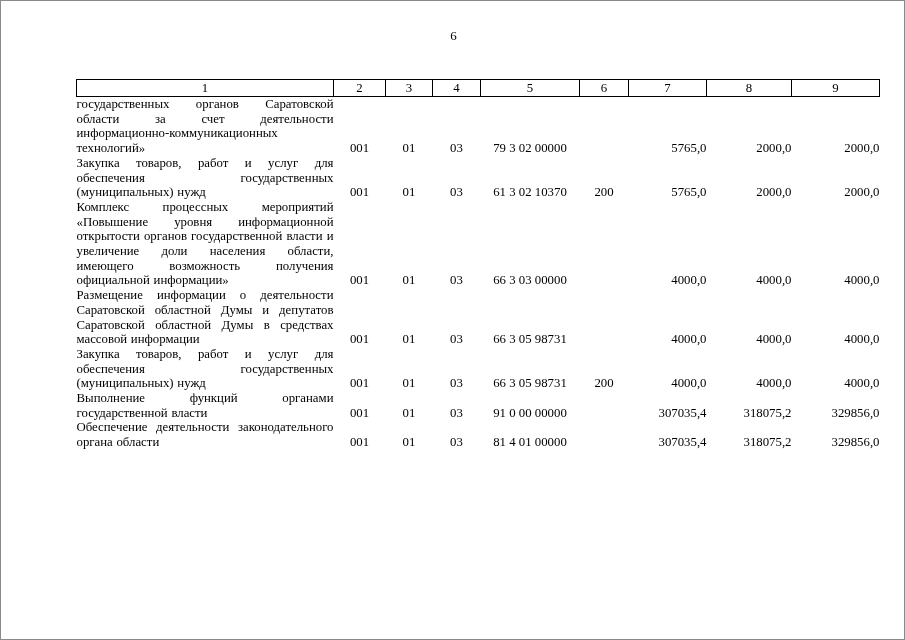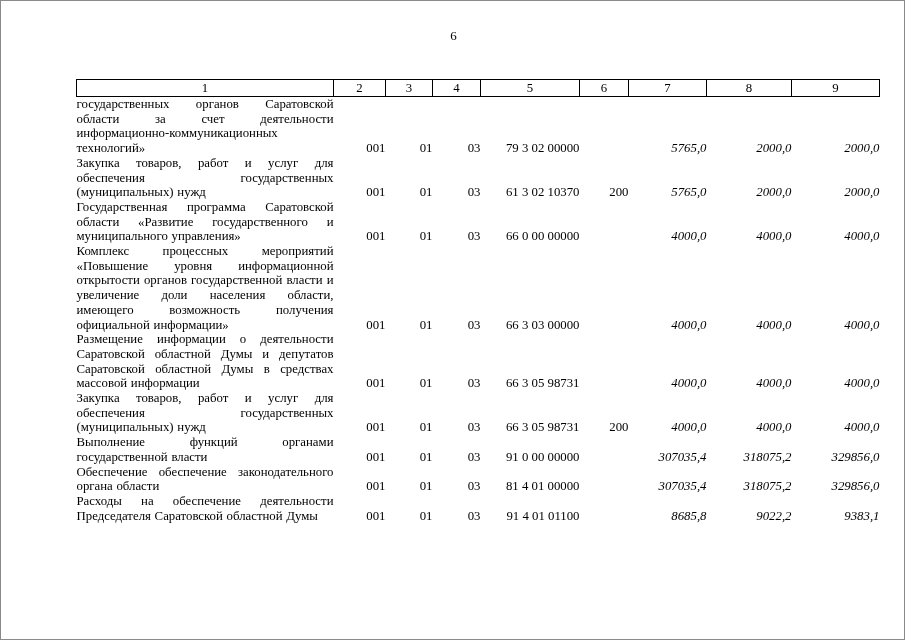--- a/index.html
+++ b/index.html
@@ -47,22 +47,22 @@
   }
   td.name {
     text-align: justify;
     vertical-align: top;
     padding-left: 7px;
     padding-right: 5px;
     hyphens: auto;
     -webkit-hyphens: auto;
     word-spacing: 0.5px;
   }
-  td.center { text-align: right; }
-  td.amount { text-align: right; padding-right: 13px; font-style: italic; }
+  td.center { text-align: center; }
+  td.amount { text-align: right; padding-right: 13px; }
 </style>
 </head>
 <body>
 
 <div class="page">
   <div class="page-number">6</div>
 
   <table class="budget">
     <colgroup>
       <col style="width:257px">
@@ -105,31 +105,20 @@
         <td class="center">001</td>
         <td class="center">01</td>
         <td class="center">03</td>
         <td class="center">61 3 02 10370</td>
         <td class="center">200</td>
         <td class="amount">5765,0</td>
         <td class="amount">2000,0</td>
         <td class="amount">2000,0</td>
       </tr>
       <tr>
-        <td class="name" lang="ru">Государственная программа Саратовской области «Развитие государственного и муниципального управления»</td>
-        <td class="center">001</td>
-        <td class="center">01</td>
-        <td class="center">03</td>
-        <td class="center">66 0 00 00000</td>
-        <td class="center"></td>
-        <td class="amount">4000,0</td>
-        <td class="amount">4000,0</td>
-        <td class="amount">4000,0</td>
-      </tr>
-      <tr>
         <td class="name" lang="ru">Комплекс процессных мероприятий «Повышение уровня информационной открытости органов государственной власти и увеличение доли населения области, имеющего возможность получения официальной информации»</td>
         <td class="center">001</td>
         <td class="center">01</td>
         <td class="center">03</td>
         <td class="center">66 3 03 00000</td>
         <td class="center"></td>
         <td class="amount">4000,0</td>
         <td class="amount">4000,0</td>
         <td class="amount">4000,0</td>
       </tr>
@@ -160,36 +149,25 @@
         <td class="center">001</td>
         <td class="center">01</td>
         <td class="center">03</td>
         <td class="center">91 0 00 00000</td>
         <td class="center"></td>
         <td class="amount">307035,4</td>
         <td class="amount">318075,2</td>
         <td class="amount">329856,0</td>
       </tr>
       <tr>
-        <td class="name" lang="ru">Обеспечение обеспечение законодательного органа области</td>
+        <td class="name" lang="ru">Обеспечение деятельности законодательного органа области</td>
         <td class="center">001</td>
         <td class="center">01</td>
         <td class="center">03</td>
         <td class="center">81 4 01 00000</td>
         <td class="center"></td>
         <td class="amount">307035,4</td>
         <td class="amount">318075,2</td>
         <td class="amount">329856,0</td>
       </tr>
-      <tr>
-        <td class="name" lang="ru">Расходы на обеспечение деятельности Председателя Саратовской областной Думы</td>
-        <td class="center">001</td>
-        <td class="center">01</td>
-        <td class="center">03</td>
-        <td class="center">91 4 01 01100</td>
-        <td class="center"></td>
-        <td class="amount">8685,8</td>
-        <td class="amount">9022,2</td>
-        <td class="amount">9383,1</td>
-      </tr>
     </tbody>
   </table>
 </div>
 
 </body></html>

